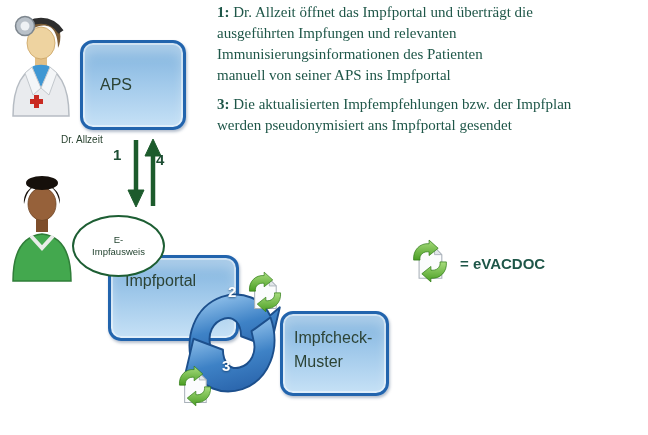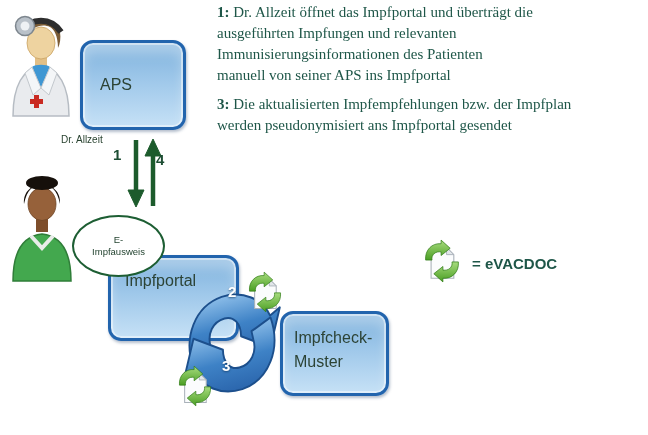--- a/index.html
+++ b/index.html
@@ -49,21 +49,21 @@
   .actor{position:absolute;z-index:2;}
   .doctor{left:6px;top:6px;}
   .patient{left:5px;top:168px;}
   .arrow-layer{position:absolute;left:0;top:0;z-index:2;pointer-events:none;}
   .cycle{position:absolute;left:176px;top:281px;z-index:2;}
   .doc-icon{position:absolute;z-index:5;}
   .d1{left:246px;top:271px;}
   .d2{left:176px;top:365px;}
 
   
-  .legend{position:absolute;left:422px;top:239px;z-index:4;display:flex;align-items:center;}
+  .legend{position:absolute;left:410px;top:239px;z-index:4;display:flex;align-items:center;}
   .legend .legend-text{margin-left:10px;font-size:15px;font-weight:bold;color:#1e5648;}
 
   
   .steps{position:absolute;left:217px;top:2px;width:430px;z-index:1;}
   .step{margin:0 0 8px 0;font-size:15px;line-height:21px;color:#1e5648;font-family:Liberation Serif, serif;}
   .step-num{font-weight:bold;}
 </style>
 </head>
 <body>
 

